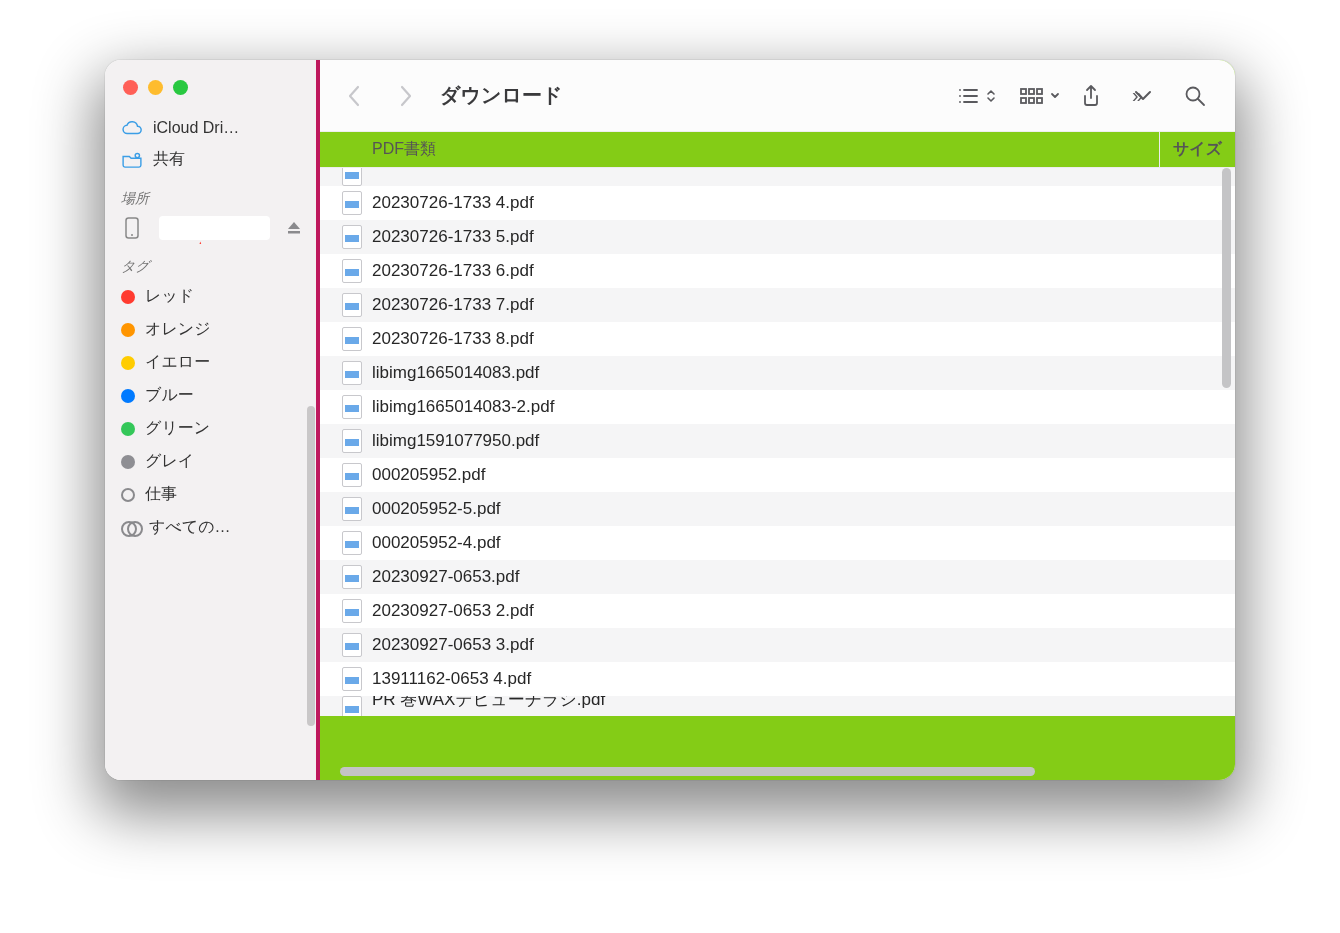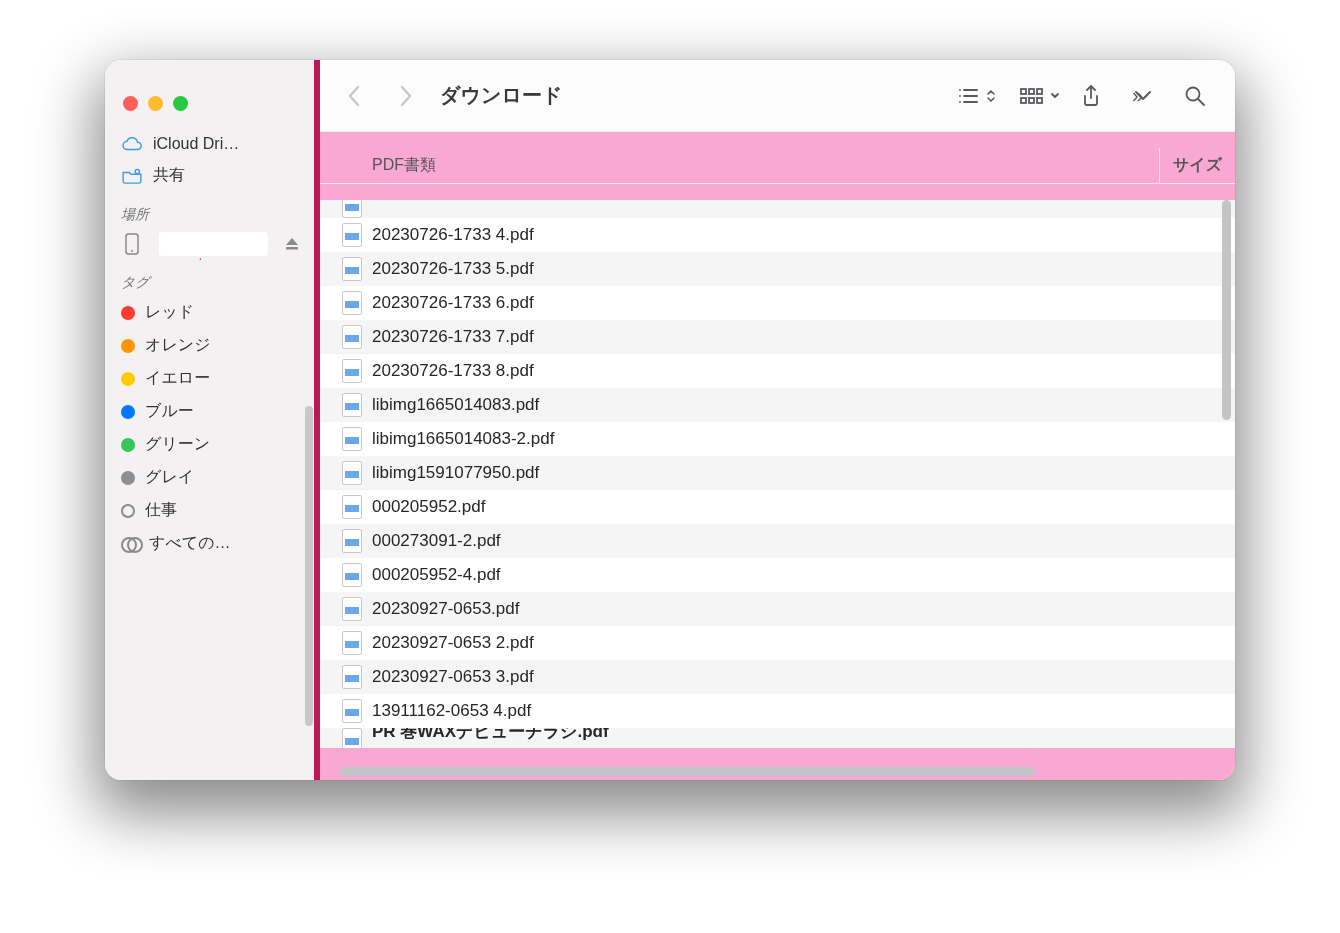--- a/index.html
+++ b/index.html
@@ -20,24 +20,24 @@
     background: #fff;
     box-shadow: 0 25px 60px 10px rgba(0,0,0,0.45), 0 0 0 1px rgba(0,0,0,0.05);
     display: flex;
     overflow: hidden;
     position: relative;
   }
   
   .sidebar {
     width: 215px;
     background: #f3f1f2;
-    border-right: 6px solid #be185d;
+    border-right: 4px solid #be185d;
     display: flex;
     flex-direction: column;
-    padding-top: 30px;
+    padding-top: 14px;
     position: relative;
   }
   .traffic-lights {
     display: flex;
     gap: 10px;
     padding: 6px 0 18px 18px;
   }
   .tl { width: 15px; height: 15px; border-radius: 50%; }
   .tl.red { background:#ff5f57; }
   .tl.yellow { background:#febc2e; }
@@ -84,21 +84,21 @@
   }
   .tag-all::before { left:0;}
   .tag-all::after { left:6px; }
 
   .sidebar-scroll {
     position:absolute; right:1px; top:346px; width:8px; height:320px;
     background:#c9c7c8; border-radius:4px;
   }
 
   
-  .main { flex:1; display:flex; flex-direction:column; min-width:0; background:#f9a8d4;gap:16px; }
+  .main { flex:1; display:flex; flex-direction:column; min-width:0; background:#84cc16; }
   .toolbar {
     height: 72px;
     display:flex;
     align-items:center;
     padding: 0 18px 0 12px;
     gap: 8px;
     border-bottom: 1px solid #eee;
     background:#fcfcfc;
   }
   .tbtn {
@@ -138,21 +138,21 @@
     border:1px solid #c8c8cc; border-radius:2px;
     position:relative; flex:0 0 20px;
   }
   .row .ficon::after{
     content:""; position:absolute; left:2px; right:2px; top:9px; height:7px;
     background:#6aa9e9;
   }
   .row.cut { height:18px; align-items:flex-end; }
   .row.cut .label { transform: translateY(8px); }
   .row.cutbottom { height:20px; align-items:flex-start; overflow:hidden;}
-  .row.cutbottom .label { transform: translateY(-8px); font-weight: bold; }
+  .row.cutbottom .label { transform: translateY(-8px); }
 
   .list-vscroll {
     position:absolute; right:4px; top:0; width:9px; height:220px;
     background:#c4c4c6; border-radius:5px;
   }
   .list-hscroll {
     position:absolute; left:20px; right:200px; bottom:4px; height:9px;
     background:#c4c4c6; border-radius:5px;
   }
 
@@ -362,21 +362,21 @@
           <div class="row">
             <span class="ficon"></span>
             <span class="label">libimg1591077950.pdf</span>
           </div>
           <div class="row">
             <span class="ficon"></span>
             <span class="label">000205952.pdf</span>
           </div>
           <div class="row">
             <span class="ficon"></span>
-            <span class="label">000273091-2.pdf</span>
+            <span class="label">000205952-5.pdf</span>
           </div>
           <div class="row">
             <span class="ficon"></span>
             <span class="label">000205952-4.pdf</span>
           </div>
           <div class="row">
             <span class="ficon"></span>
             <span class="label">20230927-0653.pdf</span>
           </div>
           <div class="row">

